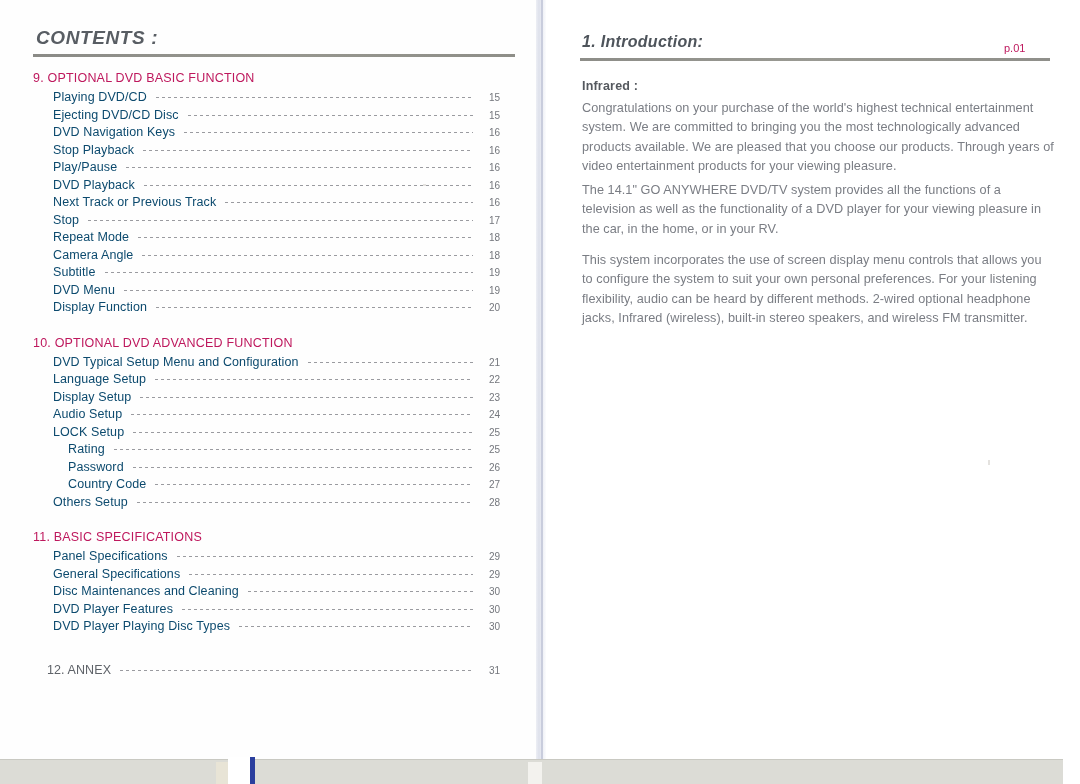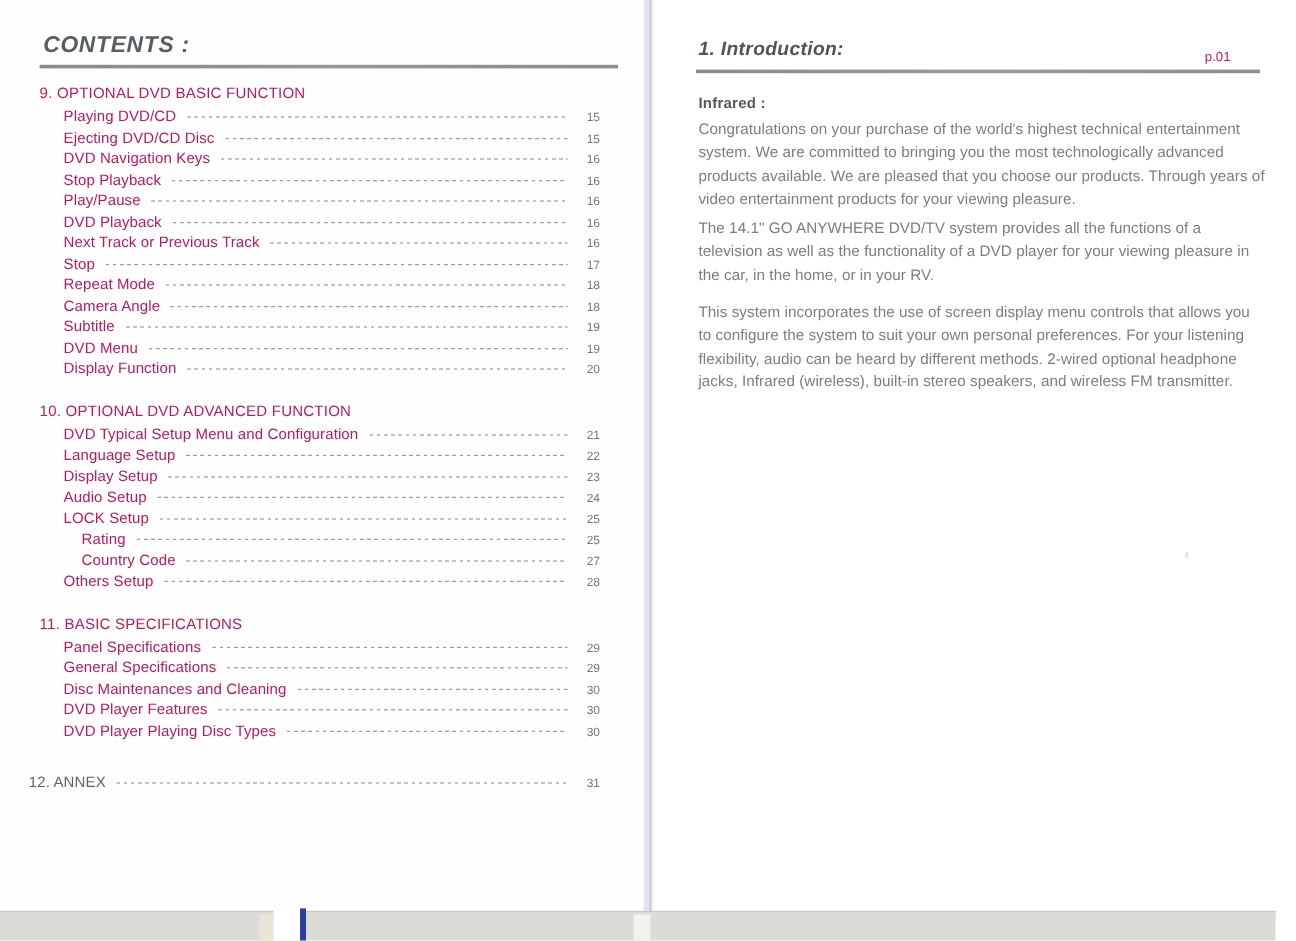--- a/index.html
+++ b/index.html
@@ -137,25 +137,25 @@
   .toc-gap { height: 17px; }
   .toc-row {
     display: flex;
     align-items: baseline;
     height: 17.5px;
     margin-left: 53px;
     padding-right: 30px;
   }
   .toc-row.indent2 { margin-left: 68px; }
   .toc-row.level0 {
-    margin-left: 24px;
+    margin-left: 47px;
   }
   .toc-label {
     font-size: 12.5px;
-    color: #be185d;
+    color: #0c4a6e;
     white-space: nowrap;
     letter-spacing: 0.1px;
   }
   .toc-row.level0 .toc-label { color: #5f6369; }
   .toc-leader {
     flex: 1 1 auto;
     margin: 0 7px 0 9px;
     height: 1px;
     position: relative;
     top: -3px;
@@ -314,20 +314,25 @@
       <span class="toc-label">LOCK Setup</span>
       <span class="toc-leader"></span>
       <span class="toc-page">25</span>
     </div>
     <div class="toc-row indent2">
       <span class="toc-label">Rating</span>
       <span class="toc-leader"></span>
       <span class="toc-page">25</span>
     </div>
     <div class="toc-row indent2">
+      <span class="toc-label">Password</span>
+      <span class="toc-leader"></span>
+      <span class="toc-page">26</span>
+    </div>
+    <div class="toc-row indent2">
       <span class="toc-label">Country Code</span>
       <span class="toc-leader"></span>
       <span class="toc-page">27</span>
     </div>
     <div class="toc-row">
       <span class="toc-label">Others Setup</span>
       <span class="toc-leader"></span>
       <span class="toc-page">28</span>
     </div>
 

